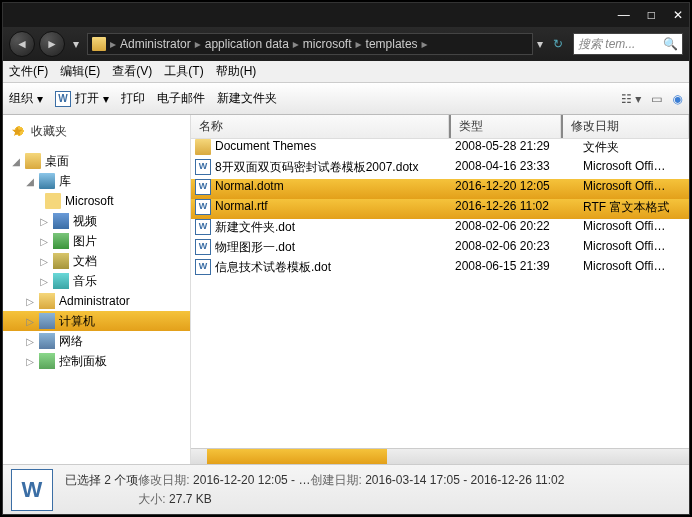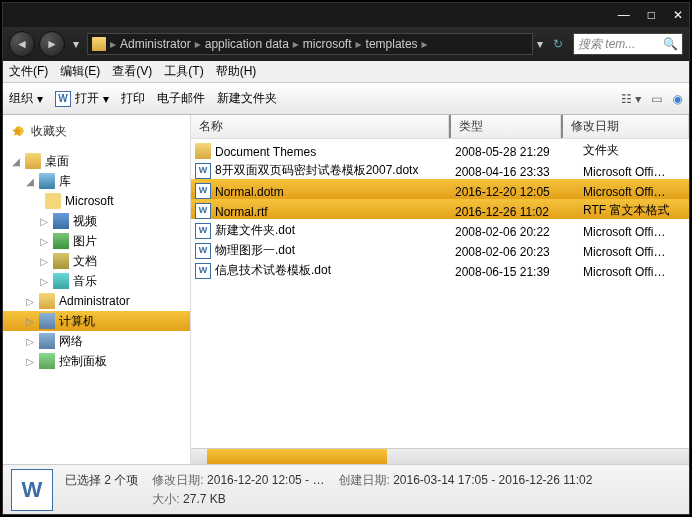--- a/index.html
+++ b/index.html
@@ -39,35 +39,35 @@
 .ico-user{background:linear-gradient(#f5d77b,#d9a93e)}
 .ico-comp{background:linear-gradient(#8bb5d8,#5b7ea5)}
 .ico-net{background:linear-gradient(#8bb5d8,#5b7ea5)}
 .ico-ctrl{background:linear-gradient(#8bd88b,#5ba55b)}
 .expander{width:10px;color:#888;font-size:10px;text-align:center}
 .main{flex:1;display:flex;flex-direction:column;overflow:hidden}
 .headers{height:24px;background:linear-gradient(#fafafa,#eee);display:flex;align-items:center;border-bottom:1px solid #ddd;color:#333}
 .headers .col{padding:4px 8px;border-right:1px solid #ddd;height:100%;display:flex;align-items:center;font-family:SimSun}
 .col-name{width:258px}.col-date{width:128px;border-left:2px solid #888}.col-type{flex:1;border-left:2px solid #888}
 .filelist{flex:1;overflow:auto}
-.row{height:20px;display:flex;align-items:flex-end;color:#000;font-family:SimSun,monospace}
+.row{height:20px;display:flex;align-items:flex-start;color:#000;font-family:SimSun,monospace}
 .row.sel{background:linear-gradient(#f5c33b,#e3a01a)}
 .row .ico{margin:0 4px}
 .row .name{width:240px;overflow:hidden;white-space:nowrap}
 .row .date{width:128px}
 .row .type{flex:1;overflow:hidden;white-space:nowrap}
 .ico-fold{background:linear-gradient(#f5d77b,#d9a93e);border-radius:1px}
 .ico-word{background:#fff;border:1px solid #3b6ea5;color:#3b6ea5;font-size:9px;font-weight:bold;text-align:center;line-height:13px}
 .ico-word::before{content:"W"}
 .hscroll{height:16px;background:linear-gradient(#eee,#ddd);display:flex;border-top:1px solid #ccc}
 .hscroll .thumb{width:180px;height:100%;background:linear-gradient(#f5c33b,#e3a01a);margin-left:16px}
 .status{height:50px;background:linear-gradient(#f5f5f5,#e8e8e8);border-top:1px solid #ccc;display:flex;align-items:center;padding:4px 8px;gap:12px;color:#333}
 .status .big-ico{width:42px;height:42px;background:#fff;border:1px solid #3b6ea5;display:flex;align-items:center;justify-content:center;color:#3b6ea5;font-size:22px;font-weight:bold}
 .status .info{display:flex;flex-direction:column;gap:2px;font-family:SimSun}
-.status .info .line{display:flex;gap:14px}
+.status .info .line{display:flex;}
 .status .lbl{color:#666}
 </style>
 </head>
 <body>
 
 <div class="window">
 
   <div class="titlebar">
     <span>—</span>
     <span>□</span>

